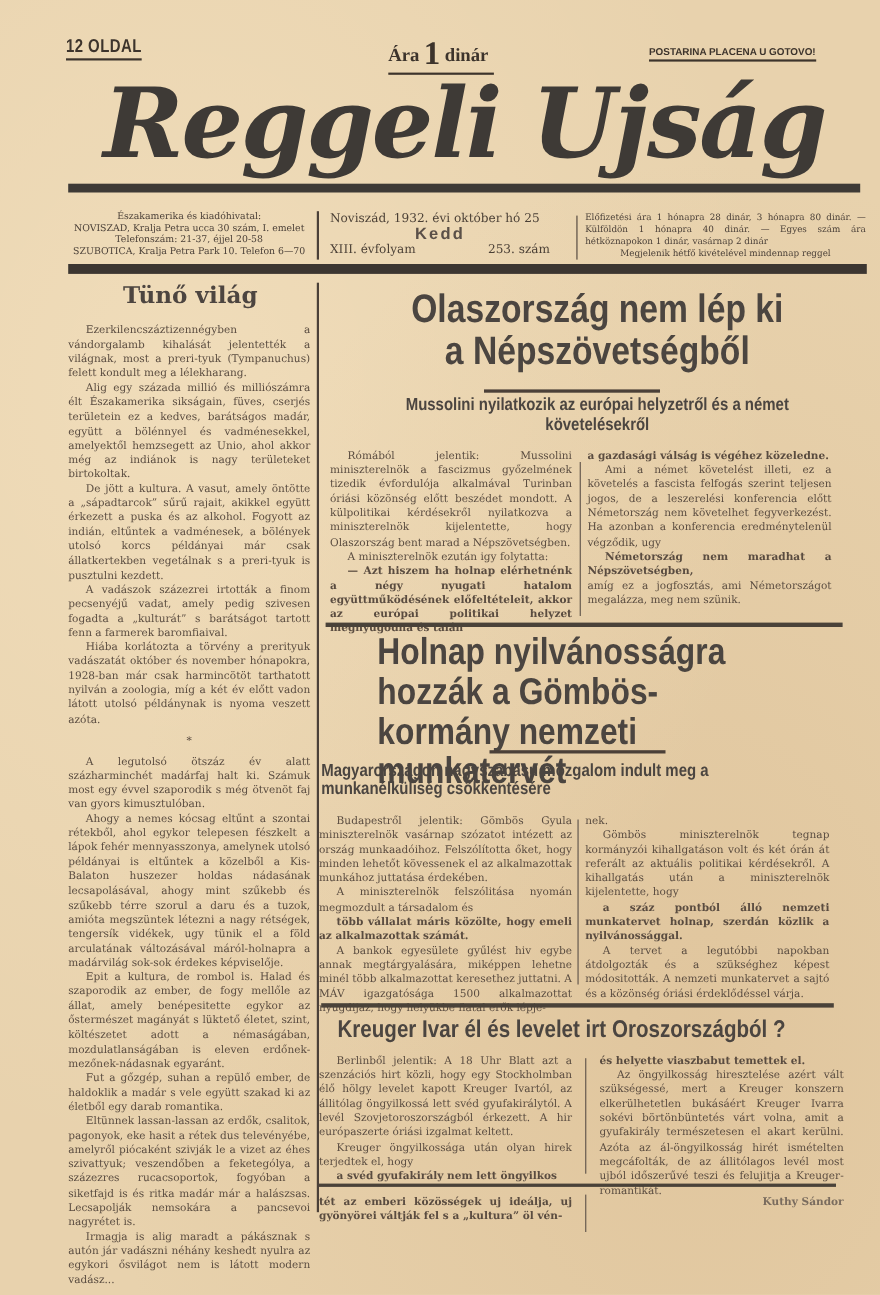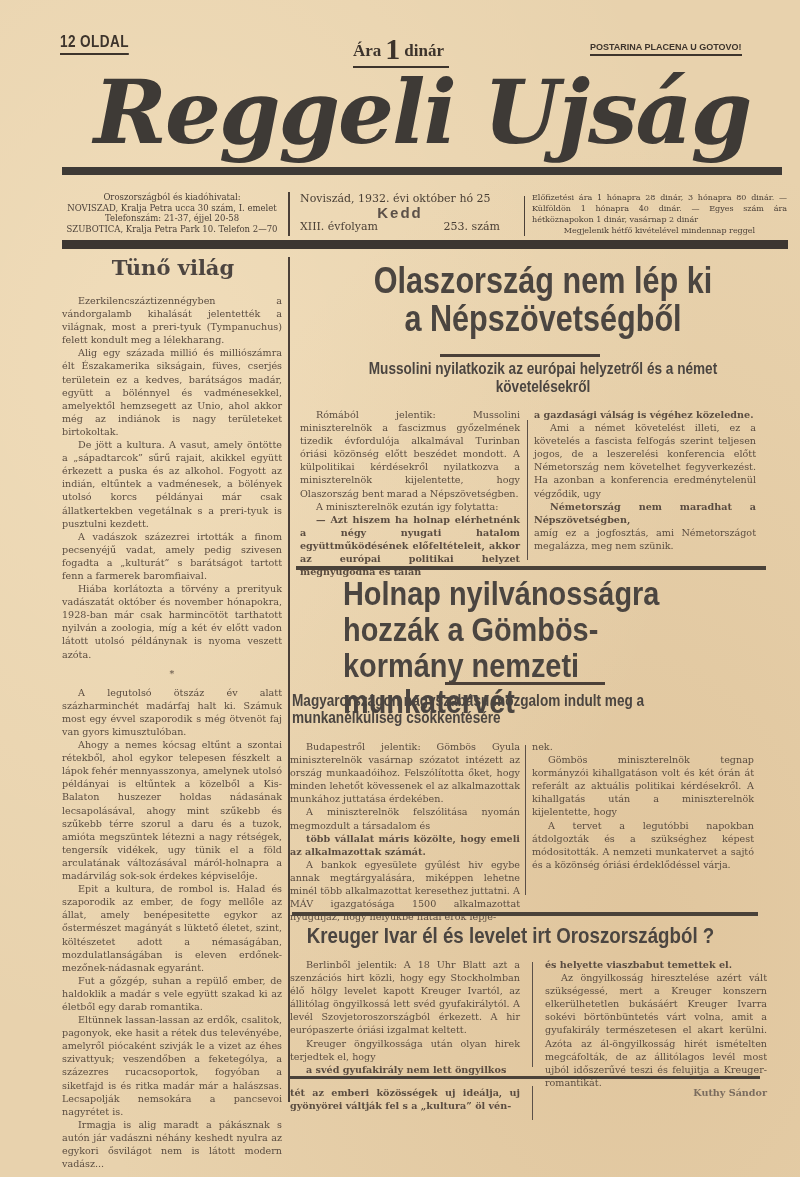--- a/index.html
+++ b/index.html
@@ -62,24 +62,24 @@
     <span>Ára</span><span class="big">1</span><span>dinár</span>
   </div>
   <div class="abs topline postage">POSTARINA PLACENA U GOTOVO!</div>
 
   <div class="abs masthead">
     <div class="title">Reggeli Ujság</div>
     <div class="rule"></div>
   </div>
 
   <div class="abs info info-left">
-    <div>Oroszországból és kiadóhivatal:</div>
+    <div>Északamerika és kiadóhivatal:</div>
     <div>NOVISZAD, Kralja Petra ucca 30 szám, I. emelet</div>
     <div>Telefonszám: 21-37, éjjel 20-58</div>
-    <div>SZUBOTICA, Kralja Petra Park 10. Telefon 2—70</div>
+    <div>SZUBOTICA, Kralja Petra Park 10. Telefon 6—70</div>
   </div>
   <div class="abs vsep" style="left:288px;top:192px;height:44px;"></div>
   <div class="abs info-mid">
     <div>Noviszád, 1932. évi október hó 25</div>
     <span class="day">Kedd</span>
     <div class="row">
       <span>XIII. évfolyam</span>
       <span>253. szám</span>
     </div>
   </div>
@@ -135,20 +135,21 @@
   <div class="abs body col-c">
     <p>Budapestről jelentik: Gömbös Gyula miniszterelnök vasárnap szózatot intézett az ország munkaadóihoz. Felszólította őket, hogy minden lehetőt kövessenek el az alkalmazottak munkához juttatása érdekében.</p>
     <p>A miniszterelnök felszólitása nyomán megmozdult a társadalom és</p>
     <p class="bold">több vállalat máris közölte, hogy emeli az alkalmazottak számát.</p>
     <p>A bankok egyesülete gyűlést hiv egybe annak megtárgyalására, miképpen lehetne minél több alkalmazottat keresethez juttatni. A MÁV igazgatósága 1500 alkalmazottat nyugdijaz, hogy helyükbe fiatal erők lépje-</p>
   </div>
   <div class="abs smallsep" style="left:525px;top:745px;height:150px;"></div>
   <div class="abs body col-d">
     <p class="noind">nek.</p>
     <p>Gömbös miniszterelnök tegnap kormányzói kihallgatáson volt és két órán át referált az aktuális politikai kérdésekről. A kihallgatás után a miniszterelnök kijelentette, hogy</p>
+    <p class="bold">a száz pontból álló nemzeti munkatervet holnap, szerdán közlik a nyilvánossággal.</p>
     <p>A tervet a legutóbbi napokban átdolgozták és a szükséghez képest módositották. A nemzeti munkatervet a sajtó és a közönség óriási érdeklődéssel várja.</p>
   </div>
   <div class="abs rule-h" style="left:292px;top:912px;width:466px;"></div>
 
   <div class="abs headline h3">Kreuger Ivar él és levelet irt Oroszországból ?</div>
   <div class="abs body col-e">
     <p>Berlinből jelentik: A 18 Uhr Blatt azt a szenzációs hirt közli, hogy egy Stockholmban élő hölgy levelet kapott Kreuger Ivartól, az állitólag öngyilkossá lett svéd gyufakirálytól. A levél Szovjetoroszországból érkezett. A hir európaszerte óriási izgalmat keltett.</p>
     <p>Kreuger öngyilkossága után olyan hirek terjedtek el, hogy</p>
     <p class="bold">a svéd gyufakirály nem lett öngyilkos</p>
   </div>

